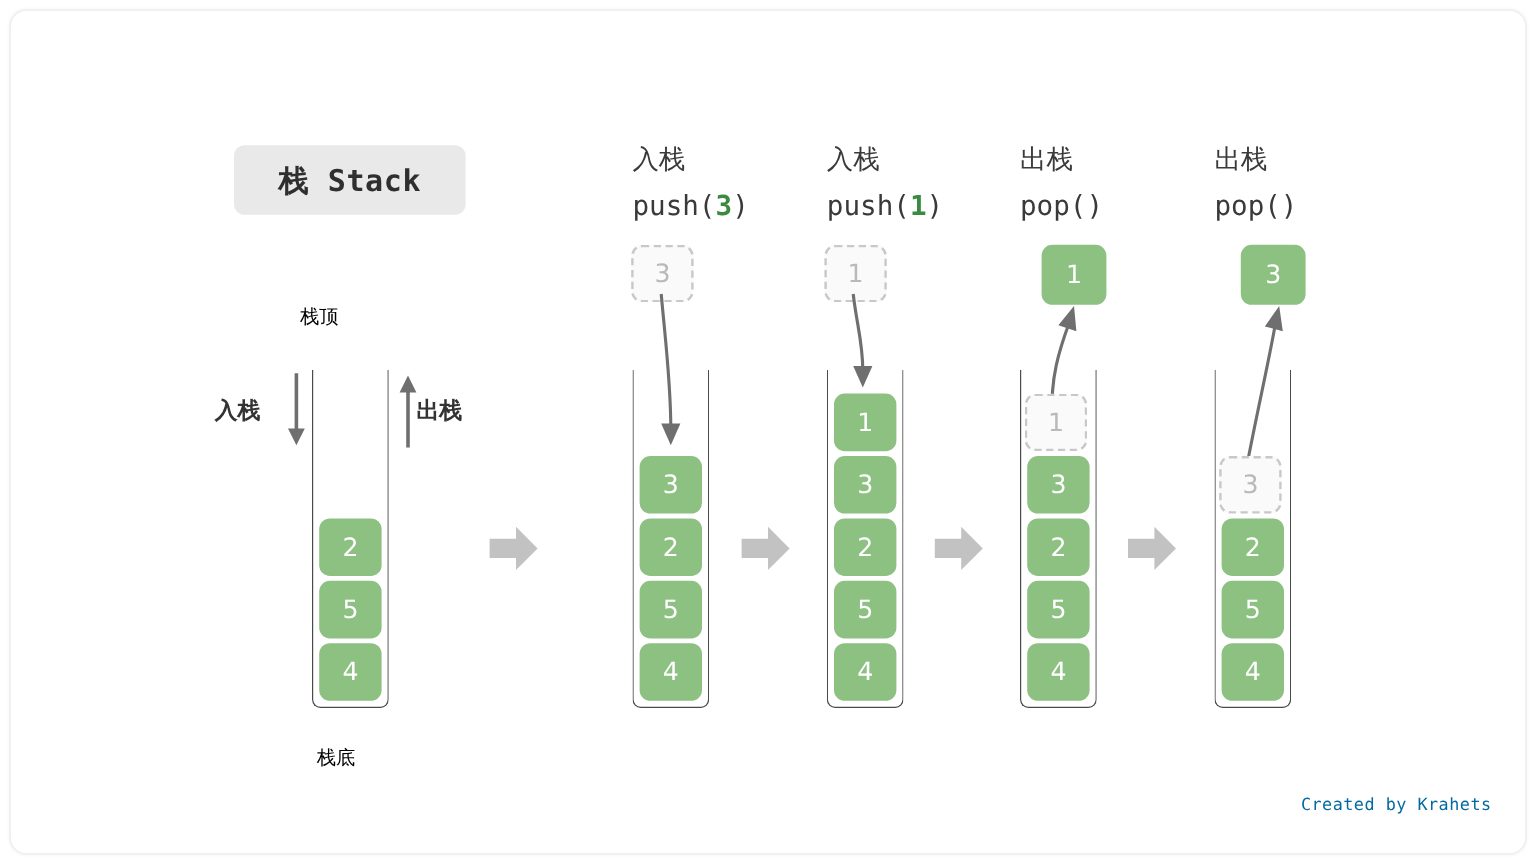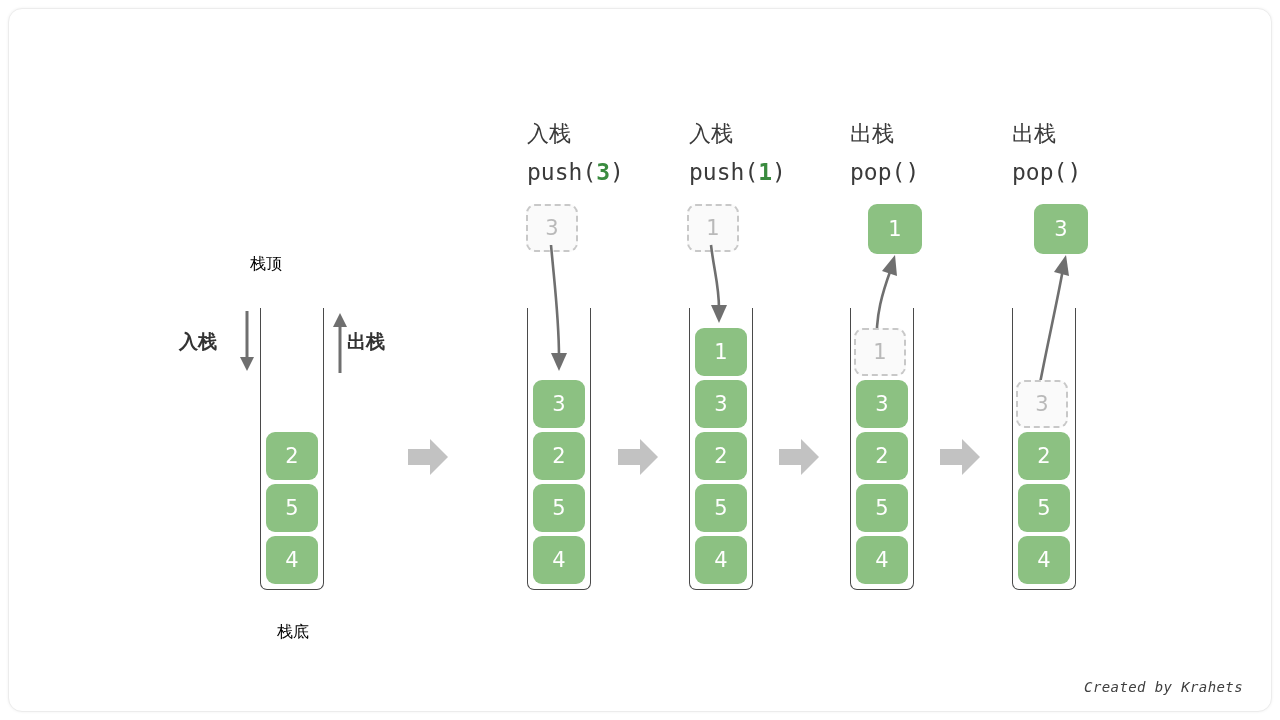--- a/index.html
+++ b/index.html
@@ -34,21 +34,21 @@
     letter-spacing: 0.5px;
   }
 
   
   .cn-label {
     font-family: "DejaVu Sans", "Liberation Sans", sans-serif;
     font-size: 19px; font-weight: bold; color: #333333;
     white-space: nowrap;
   }
   #label-top  { left: 241px; top: 245px; }
-  #label-bottom { left: 255px; top: 613px; margin-left: 13px; }
+  #label-bottom { left: 255px; top: 613px; }
   #label-push-side { left: 170px; top: 320px; }
   #label-pop-side  { left: 338px; top: 320px; }
 
   
   .side-arrow { width: 22px; height: 66px; }
   .stack-u {
     position: absolute;
     width: 64px;
     border-left: 1.6px solid #4a4a4a;
     border-right: 1.6px solid #4a4a4a;
@@ -100,32 +100,32 @@
   .col-head .code .arg { color: #3a8b3f; font-weight: bold; }
 
   
   .step-arrow { width: 44px; height: 44px; }
 
   
   .flow { position: absolute; overflow: visible; }
 
   
   #watermark {
-    right: 28px; bottom: 16px;
+    right: 28px; bottom: 32px;
     font-family: "DejaVu Sans Mono", "Liberation Mono", monospace;
-    font-size: 14px; color: #404040;
+    font-size: 14px; color: #0369a1;
     letter-spacing: 0.4px;
-    font-style: italic;
   }
 </style>
 </head>
 <body>
 
 <div id="card">
 
+  <div class="abs" id="title-badge">栈 Stack</div>
 
   <div class="abs" id="label-top">栈顶</div>
   <div class="abs" id="label-bottom">栈底</div>
 
   <div class="abs cn-label" id="label-push-side">入栈</div>
   <div class="abs cn-label" id="label-pop-side">出栈</div>
 
   <svg class="abs side-arrow" style="left:227px; top:300px;" viewBox="0 0 22 66">
     <line x1="11" y1="2" x2="11" y2="52" stroke="#6f6f6f" stroke-width="3"></line>
     <polygon points="11,62 4,48 18,48" fill="#6f6f6f"></polygon>

